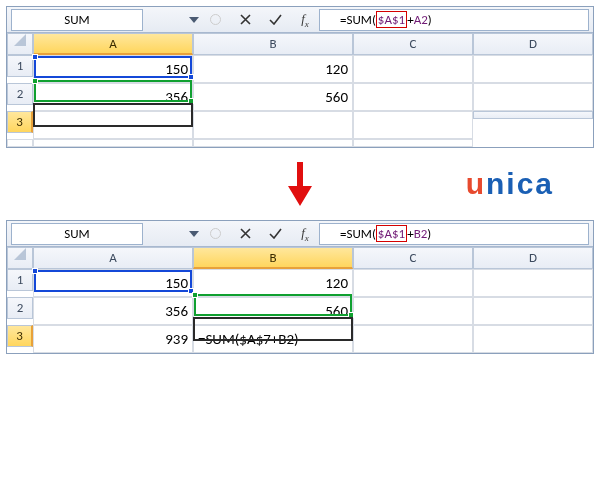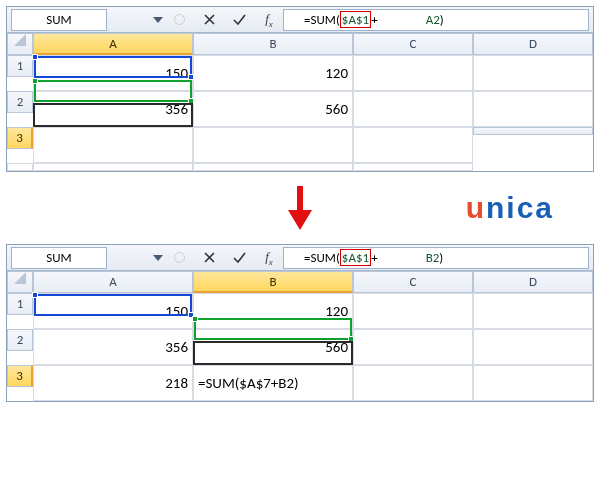--- a/index.html
+++ b/index.html
@@ -17,21 +17,21 @@
   }
   .formula-bar {
     display: flex;
     align-items: center;
     height: 26px;
     background: linear-gradient(#f4f6fa, #e6ebf3);
     border-bottom: 1px solid #a8b8cf;
     font-size: 13px;
   }
   .namebox {
-    width: 96px;
+    width: 132px;
     height: 22px;
     margin: 0 4px;
     background: #fff;
     border: 1px solid #9db2cd;
     display: flex;
     align-items: center;
     justify-content: center;
     font-weight: 400;
     position: relative;
   }
@@ -71,22 +71,22 @@
     display: flex;
     align-items: center;
     padding: 0 20px;
     margin-right: 4px;
     font-family: Calibri, Arial, sans-serif;
   }
   .formula-input .redbox {
     border: 1px solid #d40000;
     padding: 0 1px;
   }
-  .blue { color: #14532d; }
-  .green { color: #14532d; margin-left: 48px; }
+  .blue { color: #701a75; }
+  .green { color: #701a75; }
   .grid {
     display: grid;
     position: relative;
   }
   .grid-top {
     grid-template-columns: 26px 160px 160px 120px 120px;
   }
   .grid-bot {
     grid-template-columns: 26px 160px 160px 120px 120px;
   }
@@ -105,21 +105,21 @@
     color: #3a2b00;
   }
   .rowhead.active {
     background: linear-gradient(#ffe79c, #ffd65e);
     border-right: 2px solid #e8a13a;
     color: #3a2b00;
   }
   .corner svg { display: block; margin: auto; }
   .cell {
     border: 1px solid #d7dce4;
-    height: 36px;
+    height: 28px;
     padding: 0 4px;
     display: flex;
     align-items: center;
     justify-content: flex-end;
     font-size: 15px;
     background: #fff;
     position: relative;
   }
   .cell.left { justify-content: flex-start; }
   .active-cell {
@@ -324,21 +324,21 @@
     <div class="cell"></div>
     <div class="cell"></div>
 
     <div class="rowhead">2</div>
     <div class="cell">356</div>
     <div class="cell">560</div>
     <div class="cell"></div>
     <div class="cell"></div>
 
     <div class="rowhead active">3</div>
-    <div class="cell">218</div>
+    <div class="cell">939</div>
     <div class="cell left">=SUM($A$7+B2)</div>
     <div class="cell"></div>
     <div class="cell"></div>
 
     <div class="sel-blue" style="left:27px; top:23px; width:158px; height:22px;">
       <div class="handle" style="left:-4px;top:-4px;"></div>
       <div class="handle" style="right:-4px;bottom:-4px;"></div>
     </div>
     <div class="sel-green" style="left:187px; top:47px; width:158px; height:22px;">
       <div class="handle g" style="left:-4px;top:-4px;"></div>

